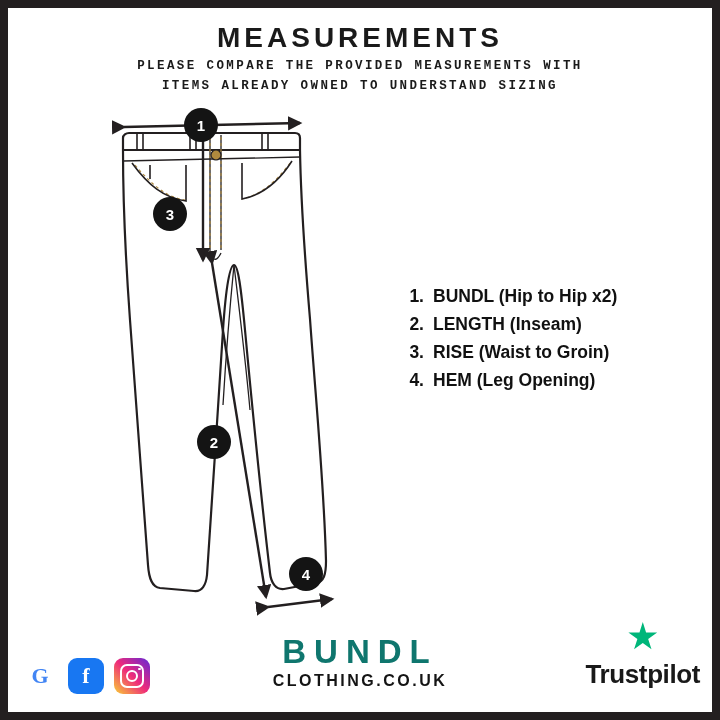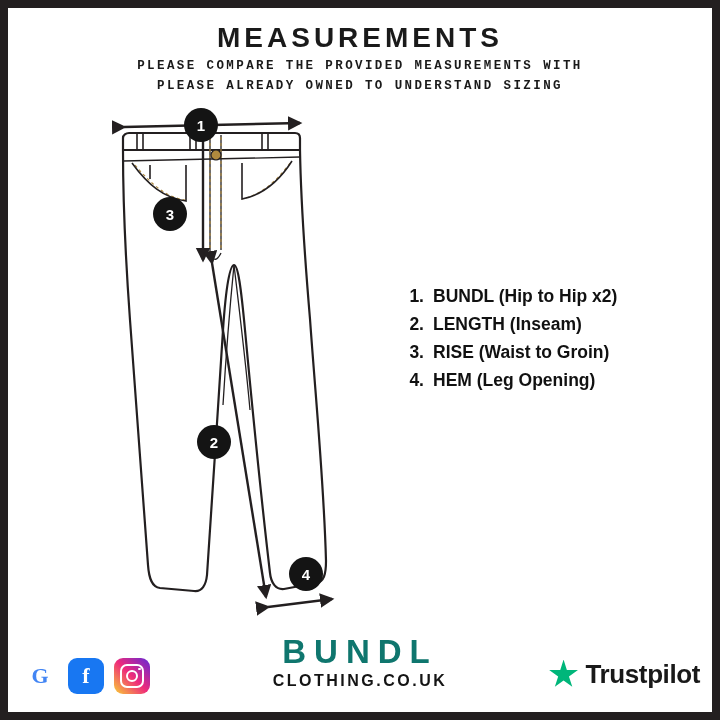--- a/index.html
+++ b/index.html
@@ -175,20 +175,21 @@
     margin-top: 3px;
   }
 
   .trustpilot {
     position: absolute;
     right: 20px;
     bottom: 22px;
     display: flex;
     align-items: center;
     gap: 7px;
+    flex-direction: column;
   }
   .tp-star {
     width: 30px;
     height: 30px;
     background: #00b67a;
     clip-path: polygon(50% 0%, 61% 35%, 98% 35%, 68% 57%, 79% 91%, 50% 70%, 21% 91%, 32% 57%, 2% 35%, 39% 35%);
   }
   .tp-label {
     font-size: 26px;
     font-weight: bold;
@@ -204,21 +205,21 @@
 <div class="page">
 
   <div class="frame-top"></div>
   <div class="frame-bottom"></div>
   <div class="frame-left"></div>
   <div class="frame-right"></div>
 
   <div class="title">MEASUREMENTS</div>
   <div class="subtitle">
     <div>PLEASE COMPARE THE PROVIDED MEASUREMENTS WITH</div>
-    <div>PLEASE ALREADY OWNED TO UNDERSTAND SIZING</div>
+    <div>ITEMS ALREADY OWNED TO UNDERSTAND SIZING</div>
   </div>
 
   <div class="diagram">
     <svg width="300" height="520" viewBox="0 0 300 520">
       <g fill="#ffffff" stroke="#231f20" stroke-width="2.2" stroke-linejoin="round" stroke-linecap="round">
 
         <path d="M33 45 L33 33 C33 30 36 28 39 28 L205 28 C208 28 210 30 210 33 L210 45 Z"></path>
 
         <path d="M33 45
                  C33 110 36 160 40 215

